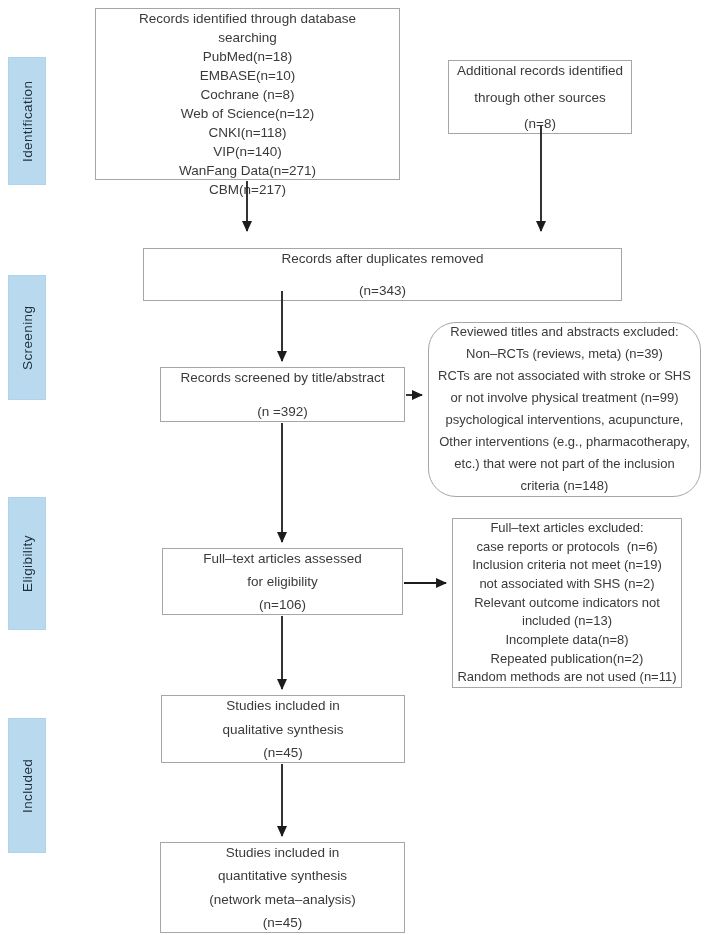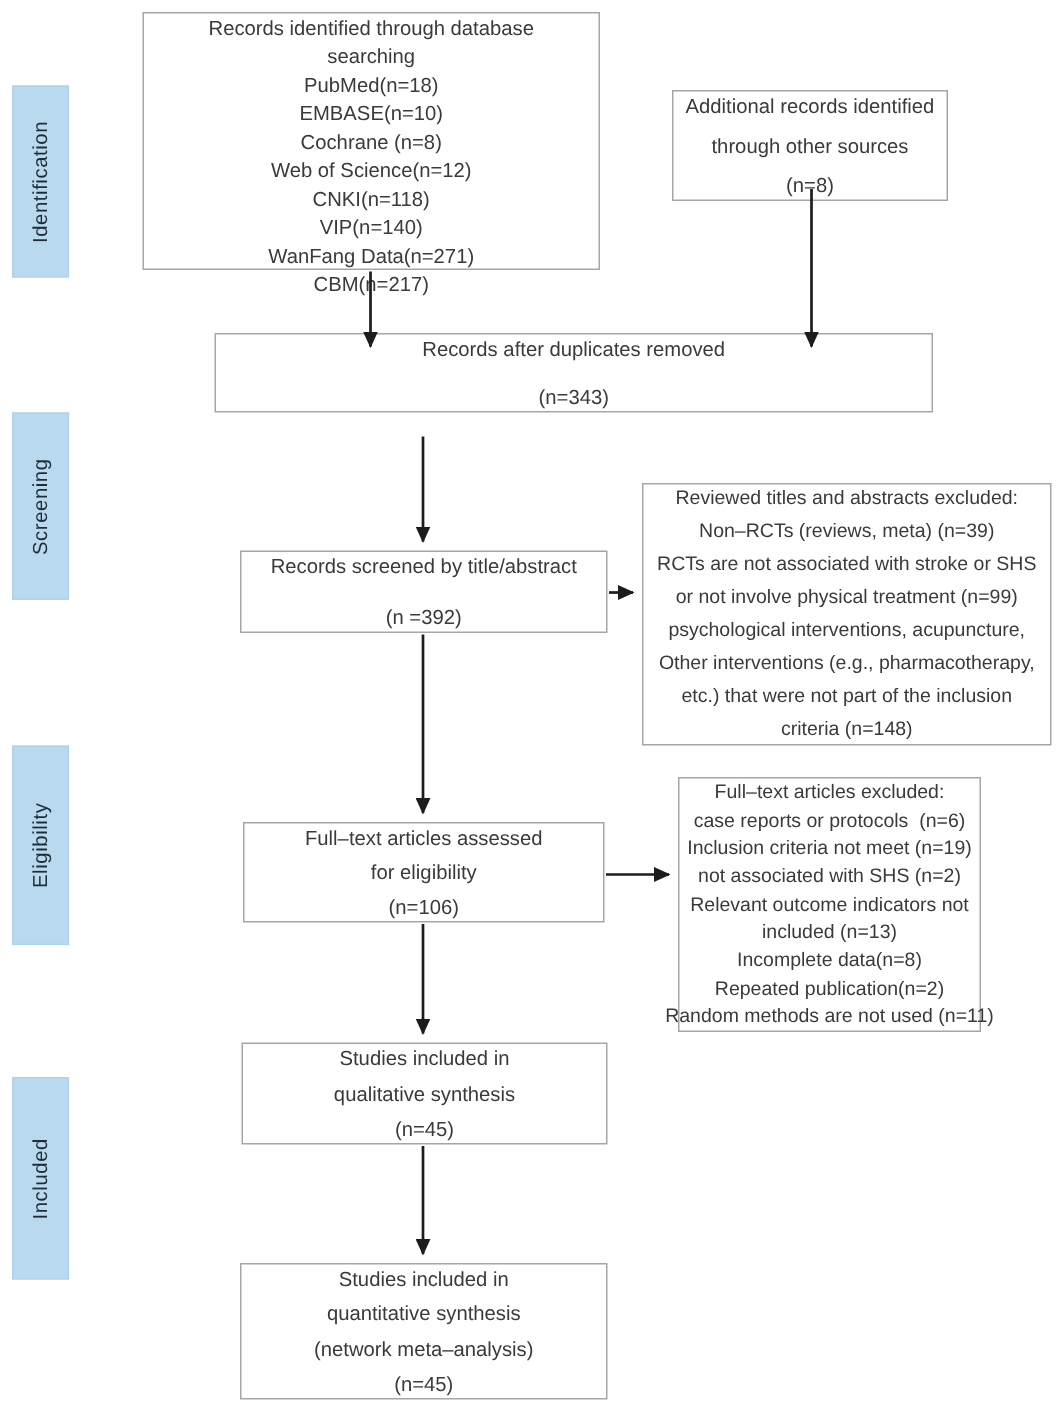--- a/index.html
+++ b/index.html
@@ -73,48 +73,48 @@
       <div>WanFang Data(n=271)</div>
       <div>CBM(n=217)</div>
     </div>
 
   <div class="box" style="left:448px; top:60px; width:184px; height:74px;">
       <div>Additional records identified</div>
       <div>through other sources</div>
       <div>(n=8)</div>
     </div>
 
-  <div class="box" style="left:143px; top:222px; width:479px; height:53px;">
+  <div class="box" style="left:143px; top:248px; width:479px; height:53px;">
       <div>Records after duplicates removed</div>
       <div>(n=343)</div>
     </div>
 
   <div class="box" style="left:160px; top:367px; width:245px; height:55px;">
       <div>Records screened by title/abstract</div>
       <div>(n =392)</div>
     </div>
 
-  <div class="box dense" style="left:428px; top:322px; width:273px; height:175px;">
+  <div class="box dense" style="left:428px; top:322px; width:273px; height:175px;border-radius:28px;">
       <div>Reviewed titles and abstracts excluded:</div>
       <div>Non–RCTs (reviews, meta) (n=39)</div>
       <div>RCTs are not associated with stroke or SHS</div>
       <div>or not involve physical treatment (n=99)</div>
       <div>psychological interventions, acupuncture,</div>
       <div>Other interventions (e.g., pharmacotherapy,</div>
       <div>etc.) that were not part of the inclusion</div>
       <div>criteria (n=148)</div>
     </div>
 
   <div class="box" style="left:162px; top:548px; width:241px; height:67px;">
       <div>Full–text articles assessed</div>
       <div>for eligibility</div>
       <div>(n=106)</div>
     </div>
 
-  <div class="box dense" style="left:452px; top:518px; width:202px; height:170px;">
+  <div class="box dense" style="left:452px; top:518px; width:230px; height:170px;">
       <div>Full–text articles excluded:</div>
       <div>case reports or protocols  (n=6)</div>
       <div>Inclusion criteria not meet (n=19)</div>
       <div>not associated with SHS (n=2)</div>
       <div>Relevant outcome indicators not</div>
       <div>included (n=13)</div>
       <div>Incomplete data(n=8)</div>
       <div>Repeated publication(n=2)</div>
       <div>Random methods are not used (n=11)</div>
     </div>

